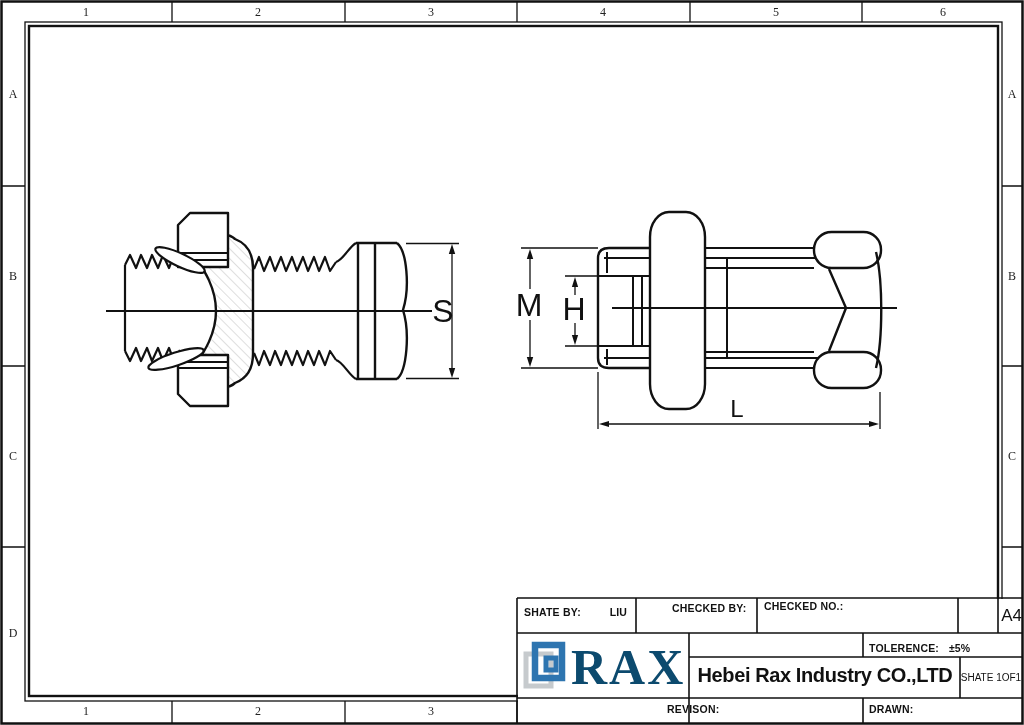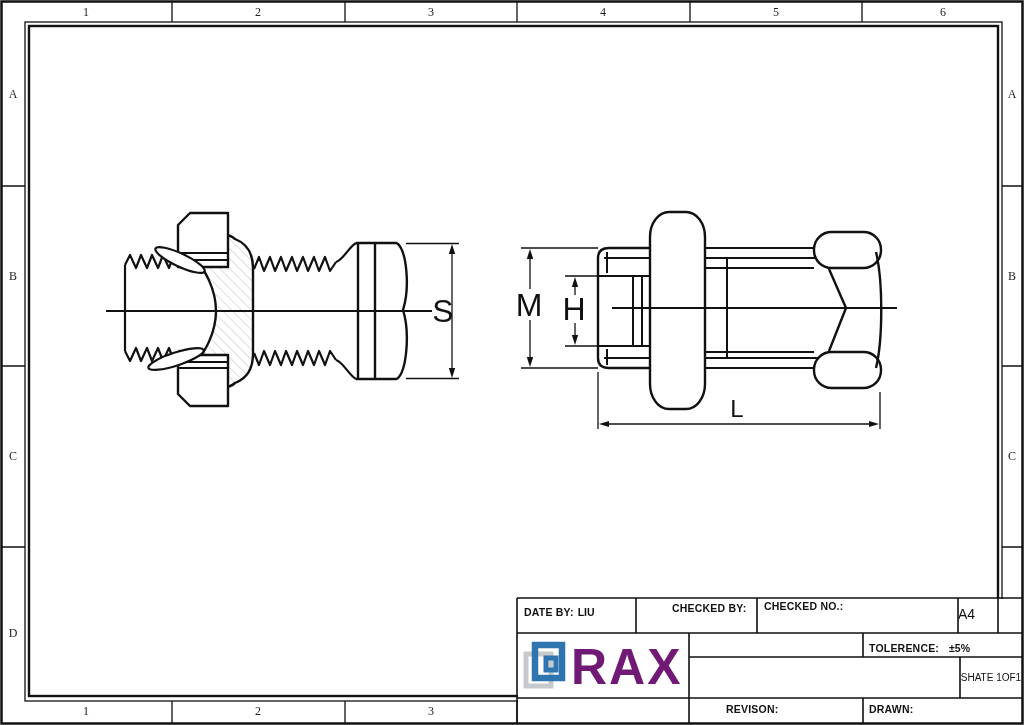--- a/index.html
+++ b/index.html
@@ -3,23 +3,23 @@
 <meta charset="utf-8">
 <style>
   html,body{margin:0;padding:0;background:#fff;}
   .page{position:relative;width:1024px;height:725px;background:#ffffff;
         font-family:"Liberation Sans",sans-serif;color:#111;overflow:hidden;}
   svg.sheet{position:absolute;left:0;top:0;}
   .ovl{position:absolute;white-space:nowrap;}
   .grid-num,.grid-letter{font-family:"Liberation Serif",serif;font-size:12px;color:#222;
         transform:translateX(-50%);}
   .tb-label{font-size:10.5px;font-weight:700;color:#111;letter-spacing:.2px;}
-  .tb-value{font-size:10.5px;font-weight:700;color:#111;margin-left:4px;}
+  .tb-value{font-size:10.5px;font-weight:700;color:#111;margin-left:29px;}
   .tol-value{font-size:10.5px;font-weight:700;margin-left:10px;}
-  .a4{width:64px;text-align:left;font-size:14px;font-weight:500;}
+  .a4{width:64px;text-align:right;font-size:17px;font-weight:500;}
   .company{width:270px;text-align:center;font-size:20px;font-weight:700;letter-spacing:-0.4px;}
   .shate{width:62px;text-align:center;font-size:10px;font-weight:400;}
   .rax-word{font-size:50px;line-height:50px;font-weight:700;letter-spacing:2px;}
 </style>
 </head>
 <body>
 
 <div class="page">
 
 <svg class="sheet" width="1024" height="725" viewBox="0 0 1024 725">
@@ -172,32 +172,33 @@
 <span class="ovl grid-num" style="left:431px;top:704px">3</span>
 <span class="ovl grid-letter" style="left:13px;top:87px">A</span>
 <span class="ovl grid-letter" style="left:13px;top:269px">B</span>
 <span class="ovl grid-letter" style="left:13px;top:449px">C</span>
 <span class="ovl grid-letter" style="left:13px;top:626px">D</span>
 <span class="ovl grid-letter" style="left:1012px;top:87px">A</span>
 <span class="ovl grid-letter" style="left:1012px;top:269px">B</span>
 <span class="ovl grid-letter" style="left:1012px;top:449px">C</span>
 
 <div class="ovl" style="left:524px;top:602px">
-  <span class="tb-label">DATE BY:</span><span class="tb-value">LIU</span>
+  <span class="tb-label">SHATE BY:</span><span class="tb-value">LIU</span>
 </div>
 <div class="ovl tb-label" style="left:672px;top:602px">CHECKED BY:</div>
 <div class="ovl tb-label" style="left:764px;top:600px">CHECKED NO.:</div>
 <div class="ovl a4" style="left:958px;top:606px">A4</div>
 <div class="ovl" style="left:869px;top:638px">
   <span class="tb-label">TOLERENCE:</span><span class="tol-value">±5%</span>
 </div>
+<div class="ovl company" style="left:690px;top:664px">Hebei Rax Industry CO.,LTD</div>
 <div class="ovl shate" style="left:960px;top:672px">SHATE 1OF1</div>
-<div class="ovl tb-label" style="left:726px;top:703px">REVISON:</div>
+<div class="ovl tb-label" style="left:667px;top:703px">REVISON:</div>
 <div class="ovl tb-label" style="left:869px;top:703px">DRAWN:</div>
 
 <svg class="ovl" style="left:522px;top:641px" width="46" height="52" viewBox="0 0 46 52">
   <rect x="4" y="13" width="25" height="32" fill="none" stroke="#c6cacd" stroke-width="5"></rect>
   <rect x="13" y="4" width="27" height="33" fill="none" stroke-width="6.5" stroke="#2E75B0"></rect>
   <rect x="24" y="17" width="10" height="12" fill="none" stroke-width="5" stroke="#2E75B0"></rect>
 </svg>
-<div class="ovl rax-word" style="left: 571px; top: 642px; color: #701a75;">RAX</div>
+<div class="ovl rax-word" style="left: 571px; top: 642px; color: #0c4a6e; font-family: Liberation Serif, serif;">RAX</div>
 
 </div>
 
 </body></html>

